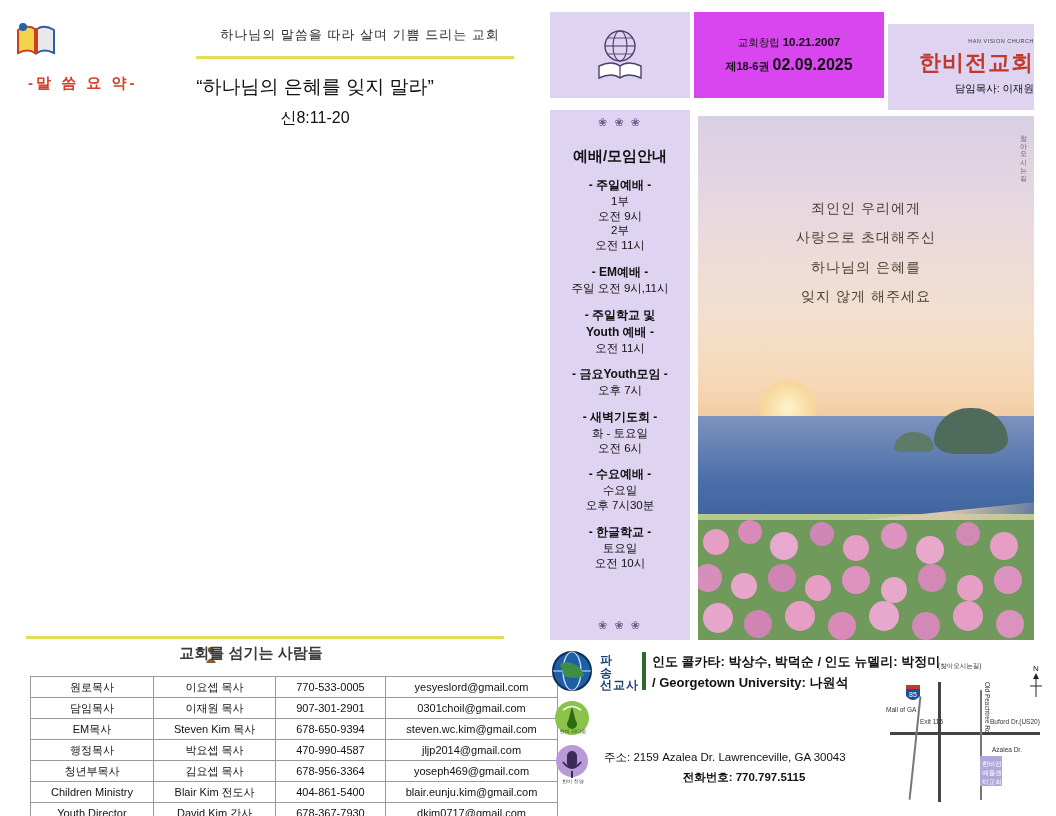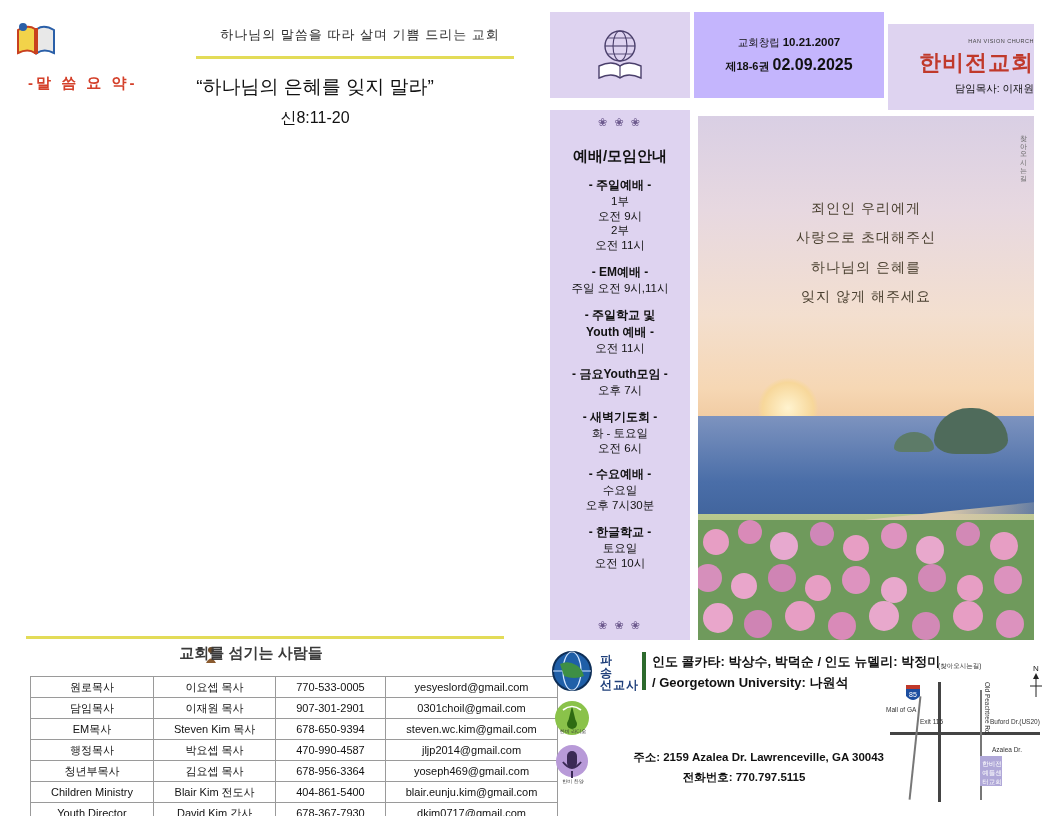--- a/index.html
+++ b/index.html
@@ -49,21 +49,21 @@
   table.staff td.phone { width:96px; }
   table.staff td.email { width:178px; }
 
   
   .right-panel { position:absolute; left:528px; top:0; width:528px; height:816px; }
 
   .globe-box { position:absolute; left:22px; top:12px; width:140px; height:86px;
     background:#ded3f0; display:flex; align-items:center; justify-content:center; }
 
   .date-box { position:absolute; left:166px; top:12px; width:190px; height:86px;
-    background:#c4b5fd; display:flex; flex-direction:column; align-items:center;
+    background:#d946ef; display:flex; flex-direction:column; align-items:center;
     justify-content:center; gap:6px; }
   .found-line { font-size:10.5px; color:#111; }
   .found-line b { font-size:11.5px; }
   .issue-line { font-size:11px; color:#111; font-weight:bold; }
   .issue-line .big { font-size:16px; }
 
   .church-box { position:absolute; left:360px; top:12px; width:146px; height:86px;
     background:#ded3f0; display:flex; flex-direction:column; align-items:flex-end;
     justify-content:center; gap:4px;margin-top:12px; }
   .church-name { font-size:22px; font-weight:bold; color:#c0392b; letter-spacing:1px;
@@ -112,22 +112,22 @@
   .mission-l1 { position:absolute; left:102px; top:3px; font-size:13px; font-weight:bold; color:#111; }
   .mission-l2 { position:absolute; left:102px; top:24px; font-size:13px; font-weight:bold; color:#111; }
 
   .radio-icon { position:absolute; left:26px; top:700px; width:36px; height:36px; }
   .mic-icon { position:absolute; left:26px; top:744px; width:36px; height:40px; }
   .radio-cap { position:absolute; left:22px; top:728px; width:46px; text-align:center;
     font-size:5px; color:#333; }
   .mic-cap { position:absolute; left:22px; top:778px; width:46px; text-align:center;
     font-size:5px; color:#333; }
 
-  .address-line { position:absolute; left:76px; top:750px; width:280px; text-align:right;
-    font-size:11.5px; font-weight:bold; color:#111; }
+  .address-line { position:absolute; left:76px; top:750px; width:280px; text-align:left;
+    font-size:11.5px; font-weight:normal; color:#111; }
   .phone-line { position:absolute; left:76px; top:770px; width:280px; text-align:center;
     font-size:11.5px; font-weight:bold; color:#111; }
 
   .map-box { position:absolute; left:352px; top:660px; width:170px; height:146px; }
   .map-label { position:absolute; font-size:6.5px; color:#333; }
   .map-road { position:absolute; background:#444; }
   .map-compass { position:absolute; right:6px; top:4px; font-size:8px; color:#222; text-align:center; }
 </style>
 </head>
 <body>

